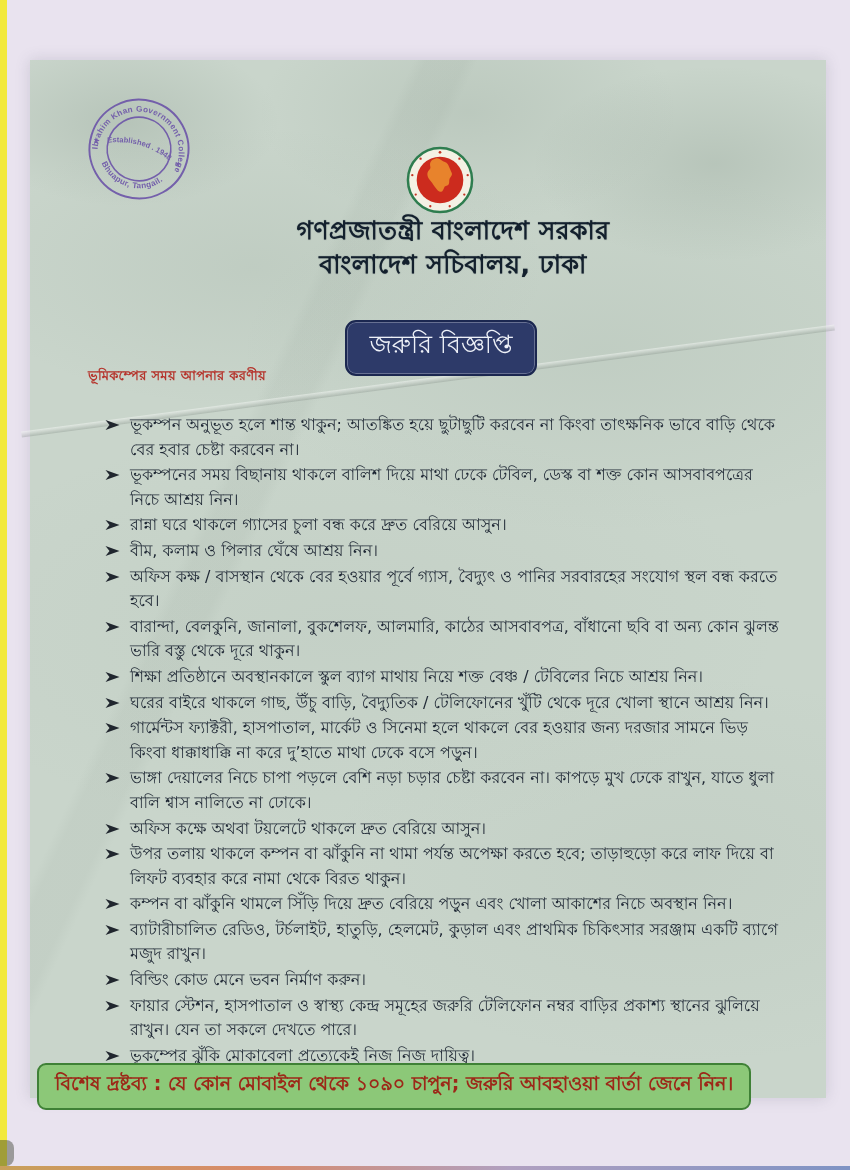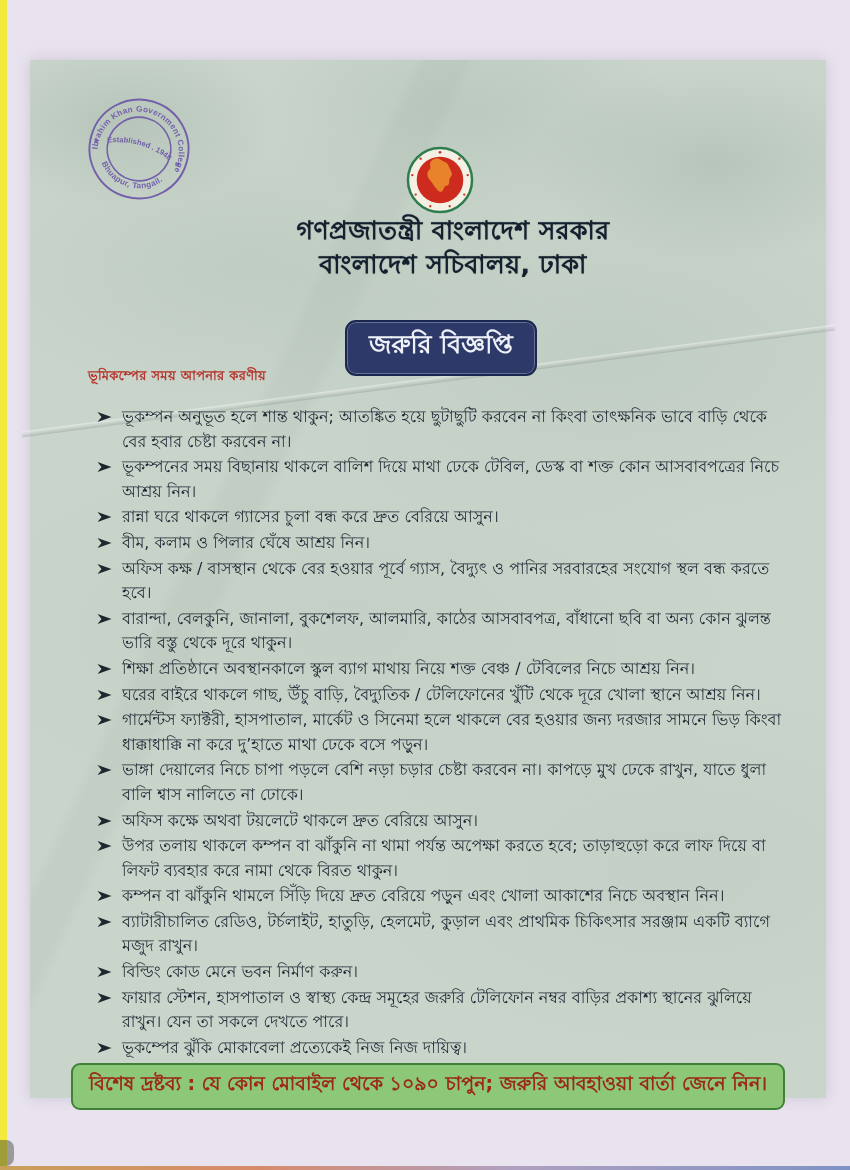--- a/index.html
+++ b/index.html
@@ -39,33 +39,33 @@
   .stamp circle{fill:none;stroke:var(--stamp_purple);}
 
   .emblem{position:absolute;left:376px;top:86px;width:68px;height:68px;}
 
   .header-block{position:absolute;left:0;top:154px;width:100%;text-align:center;margin-left:12px;}
   .header-line{font-size:25px;font-weight:bold;color:#13202d;line-height:34px;margin-left:26px;
     text-shadow:0 0 1px rgba(20,30,45,.5);letter-spacing:.5px;}
   .badge-wrap{position:absolute;left:0;top:260px;width:100%;text-align:center;}
   .badge{display:inline-block;margin-left:26px;background:var(--badge_bg);
     border:2px solid var(--badge_border);border-radius:11px;padding:3px 22px 6px;
-    font-size:25px;font-weight:bold;color:var(--badge_text);
+    font-size:25px;font-weight:normal;color:var(--badge_text);
     box-shadow:inset 0 0 0 1px rgba(255,255,255,.28);}
 
   .section-heading{position:absolute;left:58px;top:306px;font-size:13px;font-weight:bold;
     color:var(--heading_red);letter-spacing:.3px;}
 
-  .safety-list{position:absolute;left:56px;top:336px;right:24px;margin:9px;padding:0;list-style:none;}
+  .safety-list{position:absolute;left:56px;top:336px;right:24px;margin:17px;padding:0;list-style:none;}
   .safety-list li{position:relative;padding-left:27px;margin-bottom:1px;
     font-size:16px;line-height:24.6px;color:var(--body_text);font-weight:500;}
   .bullet-arrow{position:absolute;left:2px;top:6px;width:15px;height:12px;}
   .bullet-arrow path{fill:#20262e;}
 
-  .banner-wrap{position:absolute;left:0;top:1003px;width:100%;text-align:center;}
+  .banner-wrap{position:absolute;left:0;top:1003px;width:100%;padding-left:7px;}
   .banner{display:inline-block;background:var(--banner_bg);border:2px solid var(--banner_border);
     border-radius:9px;padding:4px 16px 7px;font-size:19px;font-weight:bold;color:var(--banner_text);}
 </style>
 </head>
 <body>
 
 <div class="scan">
   <div class="left-strip"></div>
   <div class="bottom-edge"></div>
   <div class="corner-smudge"></div>

